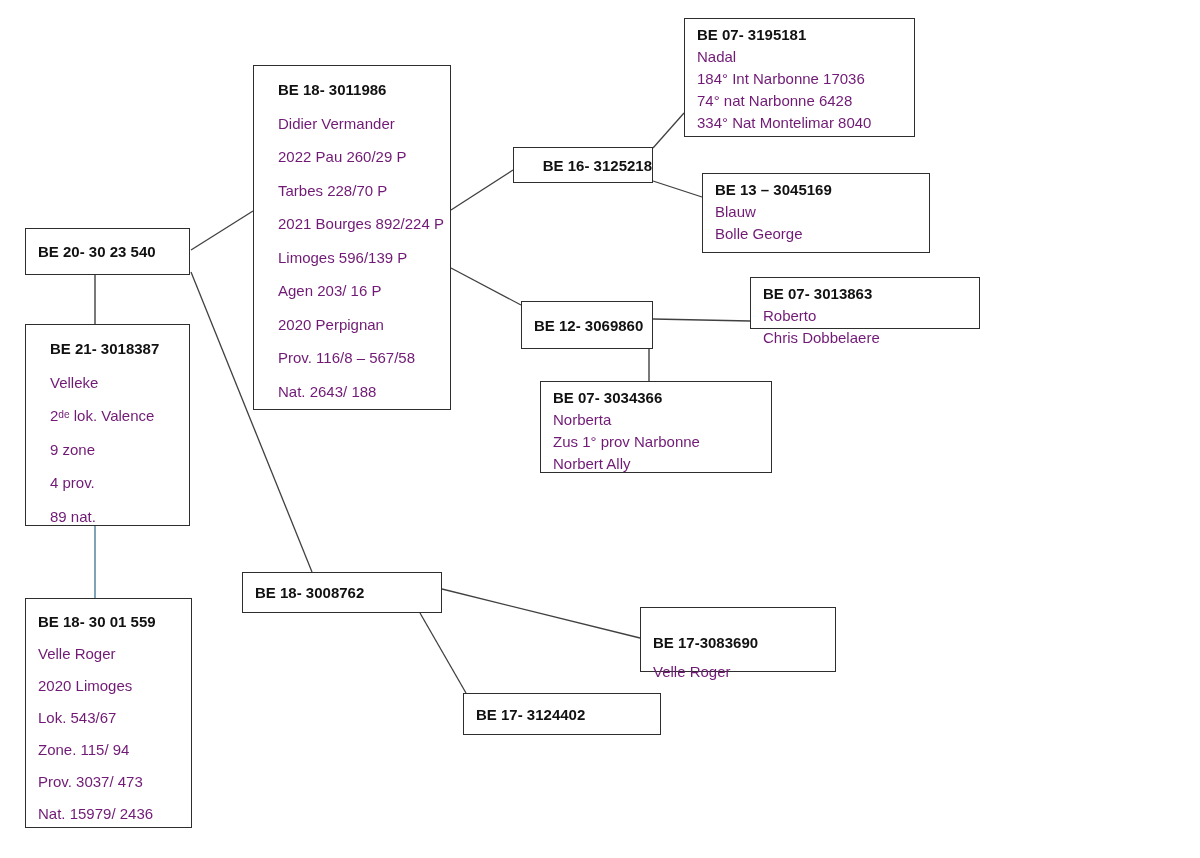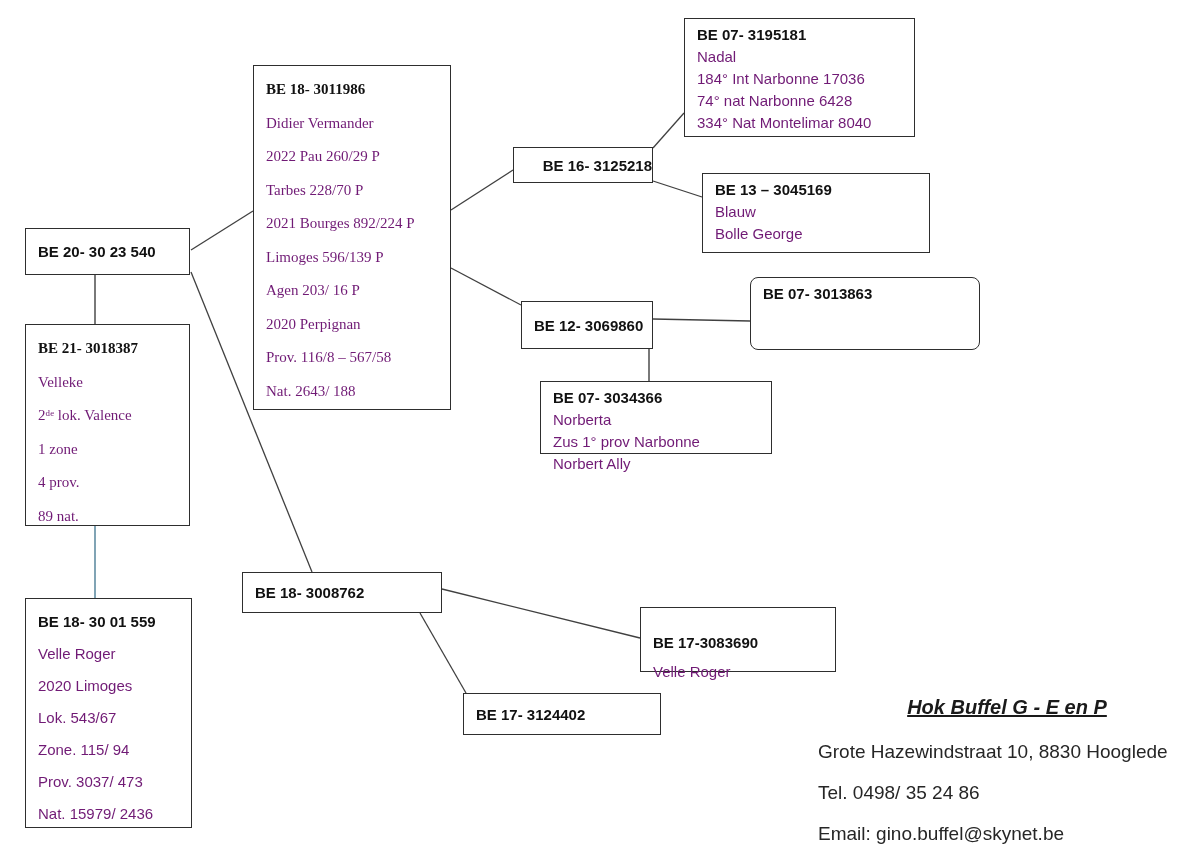--- a/index.html
+++ b/index.html
@@ -23,21 +23,21 @@
   .pbox .title{
     font-weight:bold;
     color:#111;
     white-space:nowrap;
   }
   .pbox .box-line{
     color:#701a75;
     white-space:nowrap;
   }
   .titleonly{display:flex;align-items:center;padding-left:12px;}
-  .spaced{padding:7px 12px;font-family:Liberation Serif, serif;}
+  .spaced{padding:7px 24px;}
   .spaced .title,.spaced .box-line{line-height:33.5px;}
   .spaced2 .title,.spaced2 .box-line{line-height:32px;}
   .tight{padding:5px 12px;}
   .tight .title,.tight .box-line{line-height:22px;}
   .midspace{padding:20px 12px;}
   .midspace .title,.midspace .box-line{line-height:29px;}
   #contact{
     position:absolute;left:818px;top:696px;width:378px;z-index:1;
     font-size:19px;color:#262626;
   }
@@ -86,21 +86,21 @@
         <div class="box-line">Prov. 116/8 – 567/58</div>
         <div class="box-line">Nat. 2643/ 188</div>
       </div>
   </div>
 
   <div class="pbox spaced" style="left:25px;top:324px;width:165px;height:202px;">
     <div class="title">BE 21- 3018387</div>
     <div>
         <div class="box-line">Velleke</div>
         <div class="box-line">2ᵈᵉ lok. Valence</div>
-        <div class="box-line">1 zone</div>
+        <div class="box-line">9 zone</div>
         <div class="box-line">4 prov.</div>
         <div class="box-line">89 nat.</div>
       </div>
   </div>
 
   <div class="pbox titleonly" style="left:513px;top:147px;width:140px;height:36px;justify-content:flex-end;">
     <span class="title">BE 16- 3125218</span>
   </div>
 
   <div class="pbox tight" style="left:684px;top:18px;width:231px;height:119px;">
@@ -118,25 +118,29 @@
     <div>
         <div class="box-line">Blauw</div>
         <div class="box-line">Bolle George</div>
       </div>
   </div>
 
   <div class="pbox titleonly" style="left:521px;top:301px;width:132px;height:48px;">
     <span class="title">BE 12- 3069860</span>
   </div>
 
-  <div class="pbox tight" style="left:750px;top:277px;width:230px;height:73px;border-radius:8px;">
+  <div class="pbox tight" style="left:750px;top:277px;width:230px;height:52px;">
     <div class="title">BE 07- 3013863</div>
+    <div>
+        <div class="box-line">Roberto</div>
+        <div class="box-line">Chris Dobbelaere</div>
+      </div>
   </div>
 
-  <div class="pbox tight" style="left:540px;top:381px;width:232px;height:73px;">
+  <div class="pbox tight" style="left:540px;top:381px;width:232px;height:92px;">
     <div class="title">BE 07- 3034366</div>
     <div>
         <div class="box-line">Norberta</div>
         <div class="box-line">Zus 1° prov Narbonne</div>
         <div class="box-line">Norbert Ally</div>
       </div>
   </div>
 
   <div class="pbox titleonly" style="left:242px;top:572px;width:200px;height:41px;">
     <span class="title">BE 18- 3008762</span>
@@ -158,20 +162,14 @@
     <div>
         <div class="box-line">Velle Roger</div>
         <div class="box-line">2020 Limoges</div>
         <div class="box-line">Lok. 543/67</div>
         <div class="box-line">Zone. 115/ 94</div>
         <div class="box-line">Prov. 3037/ 473</div>
         <div class="box-line">Nat. 15979/ 2436</div>
       </div>
   </div>
 
-  <div id="contact">
-    <div class="c-title">Hok Buffel G - E en P</div>
-    <div class="c-line">Grote Hazewindstraat 10, 8830 Hooglede</div>
-    <div class="c-line">Tel. 0498/ 35 24 86</div>
-    <div class="c-line">Email: gino.buffel@skynet.be</div>
-  </div>
 
 </div>
 
 </body></html>

